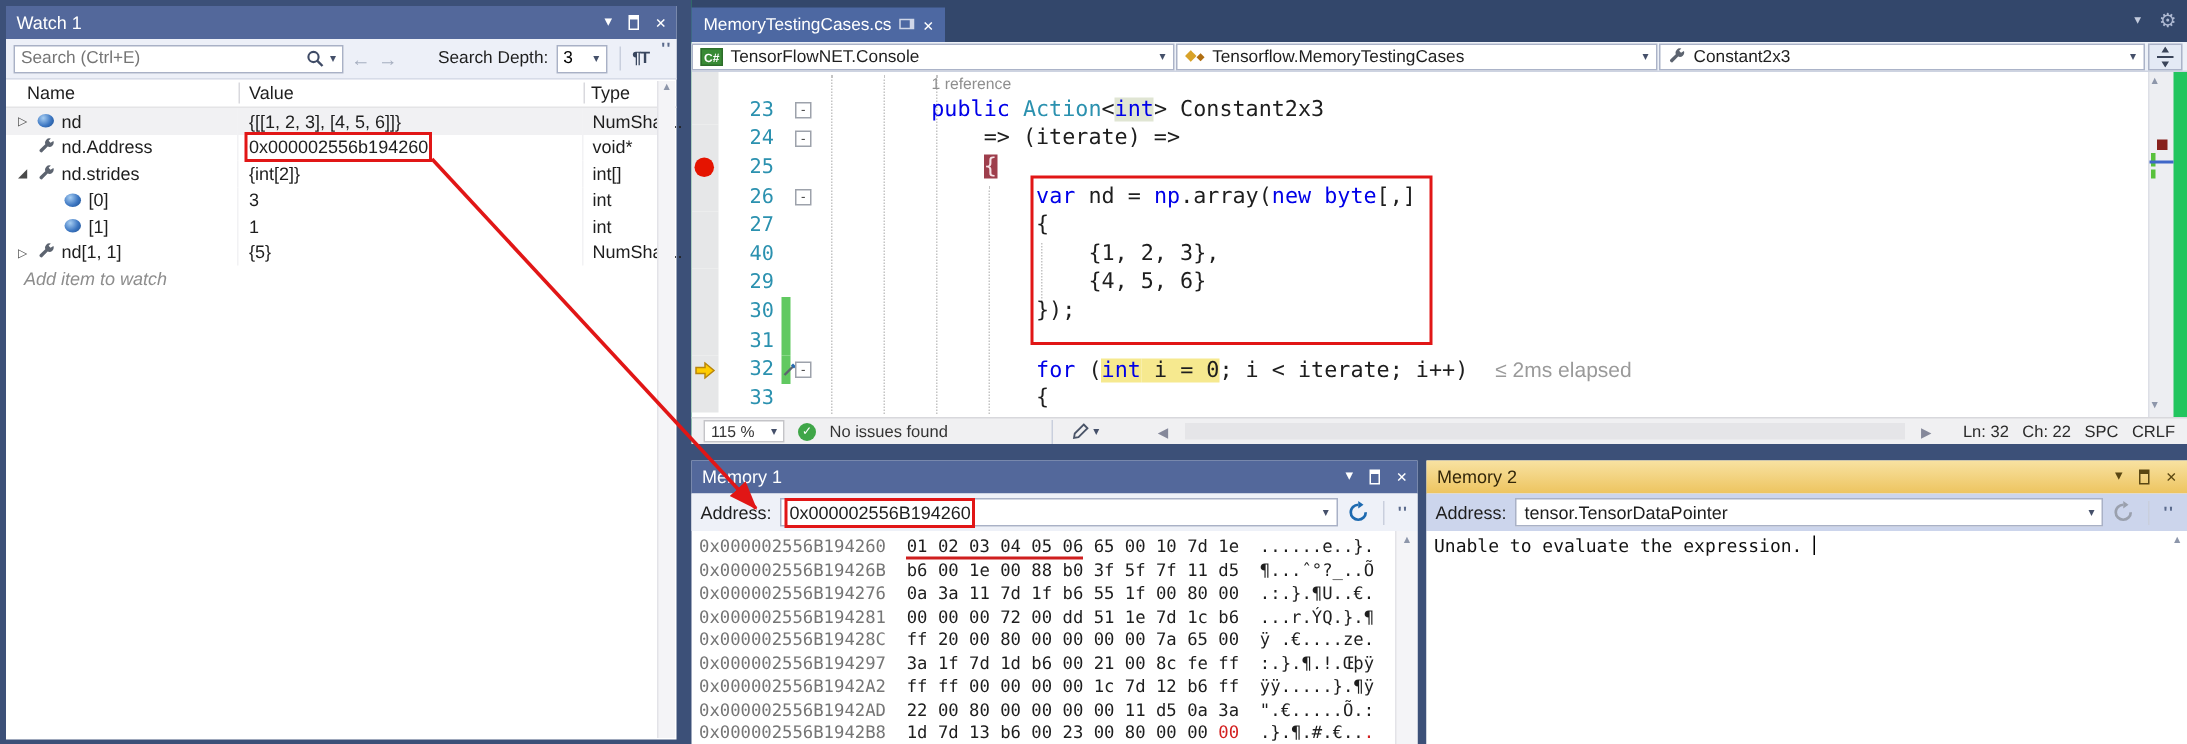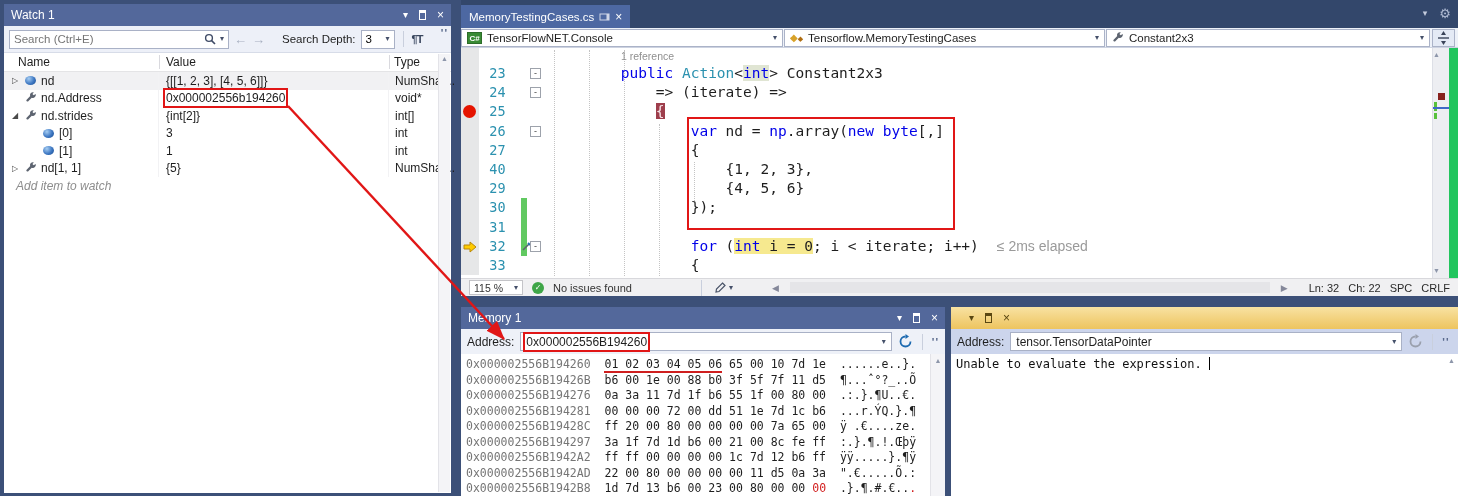--- a/index.html
+++ b/index.html
@@ -14,21 +14,21 @@
   .tico{margin-left:11px;font-size:10px;line-height:1;cursor:default}
   .tbar.gold .tico{color:#5a4712}
   .pinline{display:inline-block;width:7px;height:10px;border:1px solid currentColor;border-top-width:3px;position:relative;top:1px}
 
   
   .watch{left:4px;top:4px;width:447px;height:489px;display:flex;flex-direction:column}
   .wtoolbar{height:27px;background:#edf0f8;border-bottom:1px solid #d7dce8;display:flex;align-items:center;padding:0 5px;gap:5px;flex:none;position:relative}
   .searchbox{width:220px;height:19px;background:#fff;border:1px solid #a9b1c6;display:flex;align-items:center;padding:0 4px;gap:4px}
   .searchbox input{border:0;outline:0;flex:1;font-size:11.5px;color:#555;background:transparent;font-family:"Liberation Sans",sans-serif}
   .navarr{color:#a7afc0;font-size:13px;line-height:1}
-  .wlabel{font-size:11.5px;color:#1e1e1e;margin-left:12px}
+  .wlabel{font-size:11.5px;color:#1e1e1e;margin-left:22px}
   .depthcombo{width:34px;height:19px;background:#fff;border:1px solid #a9b1c6;display:flex;align-items:center;justify-content:space-between;padding:0 4px;font-size:11.5px}
   .vsep{width:1px;height:16px;background:#c9cfdd;margin:0 3px}
   .fmticon{font-size:11px;font-weight:bold;color:#39465e;letter-spacing:-1px}
   .ovf{position:absolute;right:3px;top:1px;color:#5a6a8c;font-size:11px;font-weight:bold;letter-spacing:1px}
   .dd{font-size:8px;color:#45506a;line-height:1}
   .whead{height:19px;border-bottom:1px solid #e4e4e6;position:relative;font-size:12px;color:#1e1e1e;flex:none}
   .whead span{position:absolute;top:2px}
   .wh-sep{position:absolute;top:2px;bottom:2px;width:1px;background:#d9d9de}
   .wrows{position:relative;flex:1}
   .w-row{display:flex;height:17.5px;align-items:center;font-size:12px;color:#1e1e1e;width:435px}
@@ -52,21 +52,21 @@
   .ncombo{position:absolute;top:1px;height:18px;background:#fff;border:1px solid #abb3c8;display:flex;align-items:center;font-size:11.5px;color:#1e1e1e;padding:0 5px;gap:5px}
   .ncombo .dd{margin-left:auto}
   .csico{width:15px;height:12px;background:#388a34;color:#fff;font-size:8px;font-weight:bold;display:inline-flex;align-items:center;justify-content:center;flex:none;border:1px solid #2c6d29}
   .clsico{color:#d8a229;font-size:10px;line-height:1}
   .splitbtn{position:absolute;top:1px;right:3px;width:23px;height:18px;background:#e4eaf5;border:1px solid #abb3c8;display:flex;align-items:center;justify-content:center}
 
   .codearea{position:absolute;left:0;top:48px;width:971px;height:230px;background:#fff;overflow:hidden}
   .cl{display:flex;height:19.2px;line-height:19.2px;position:relative}
   .cl.lens{height:16px;line-height:16px}
   .c-bp{width:18px;background:#e6e7e8;flex:none;position:relative}
-  .c-num{width:42px;flex:none;text-align:center;color:#2b91af;font-family:"DejaVu Sans Mono",monospace;font-size:13.5px;padding-right:5px;position:relative}
+  .c-num{width:42px;flex:none;text-align:right;color:#2b91af;font-family:"DejaVu Sans Mono",monospace;font-size:13.5px;padding-right:5px;position:relative}
   .c-chg{width:6px;flex:none}
   .c-chg.on{background:#61c961}
   .c-fold{width:18px;flex:none;position:relative}
   .c-code{flex:1;font-family:"DejaVu Sans Mono",monospace;font-size:14.5px;white-space:pre;padding-left:6px;color:#1e1e1e}
   .lens .c-code{font-family:"Liberation Sans",sans-serif;font-size:10.5px;color:#8f8f8f;padding-left:76px}
   .seg-kw{color:#0000e8}.seg-type{color:#2b91af}.seg-pl{color:#1e1e1e}
   .bg-sym{background:#e0e5d3}
   .bg-dbg{background:#f6e98f}
   .bg-bp{background:#9e3e4c;color:#f7e4e8}
   .bpdot{position:absolute;left:2px;top:3px;width:13px;height:13px;border-radius:50%;background:#e51400}
@@ -457,20 +457,21 @@
     <span class="ovf" style="position:static">''</span>
   </div>
   <div class="mrows" id="mem-rows"><div class="mrow"><span class="maddrcol">0x000002556B194260  </span><span class="ul-red">01 02 03 04 05 06</span><span> 65 00 10 7d 1e</span><span>  </span><span>......e..}.</span></div><div class="mrow"><span class="maddrcol">0x000002556B19426B  </span><span>b6 00 1e 00 88 b0 3f 5f 7f 11 d5</span><span>  </span><span>¶...ˆ°?_..Õ</span></div><div class="mrow"><span class="maddrcol">0x000002556B194276  </span><span>0a 3a 11 7d 1f b6 55 1f 00 80 00</span><span>  </span><span>.:.}.¶U..€.</span></div><div class="mrow"><span class="maddrcol">0x000002556B194281  </span><span>00 00 00 72 00 dd 51 1e 7d 1c b6</span><span>  </span><span>...r.ÝQ.}.¶</span></div><div class="mrow"><span class="maddrcol">0x000002556B19428C  </span><span>ff 20 00 80 00 00 00 00 7a 65 00</span><span>  </span><span>ÿ .€....ze.</span></div><div class="mrow"><span class="maddrcol">0x000002556B194297  </span><span>3a 1f 7d 1d b6 00 21 00 8c fe ff</span><span>  </span><span>:.}.¶.!.Œþÿ</span></div><div class="mrow"><span class="maddrcol">0x000002556B1942A2  </span><span>ff ff 00 00 00 00 1c 7d 12 b6 ff</span><span>  </span><span>ÿÿ.....}.¶ÿ</span></div><div class="mrow"><span class="maddrcol">0x000002556B1942AD  </span><span>22 00 80 00 00 00 00 11 d5 0a 3a</span><span>  </span><span>".€.....Õ.:</span></div><div class="mrow"><span class="maddrcol">0x000002556B1942B8  </span><span>1d 7d 13 b6 00 23 00 80 00 00 </span><span class="red-t">00</span><span>  </span><span>.}.¶.#.€..</span><span class="red-t">.</span></div></div>
   <div class="mscroll">
       <span class="scar" style="margin-top:2px">▲</span>
     </div>
 </section>
 
 <section class="panel mem2">
   <header class="tbar gold">
+    <span class="tbar-title">Memory 2</span>
     <span class="tico">▾</span>
     <span class="tico"><span class="pinline"></span></span>
     <span class="tico" style="font-size:12px">×</span>
   </header>
   <div class="maddr">
     <span>Address:</span>
     <div class="mcombo" style="width:392px">
       <span>tensor.TensorDataPointer</span>
       <span class="dd">▾</span>
     </div>

